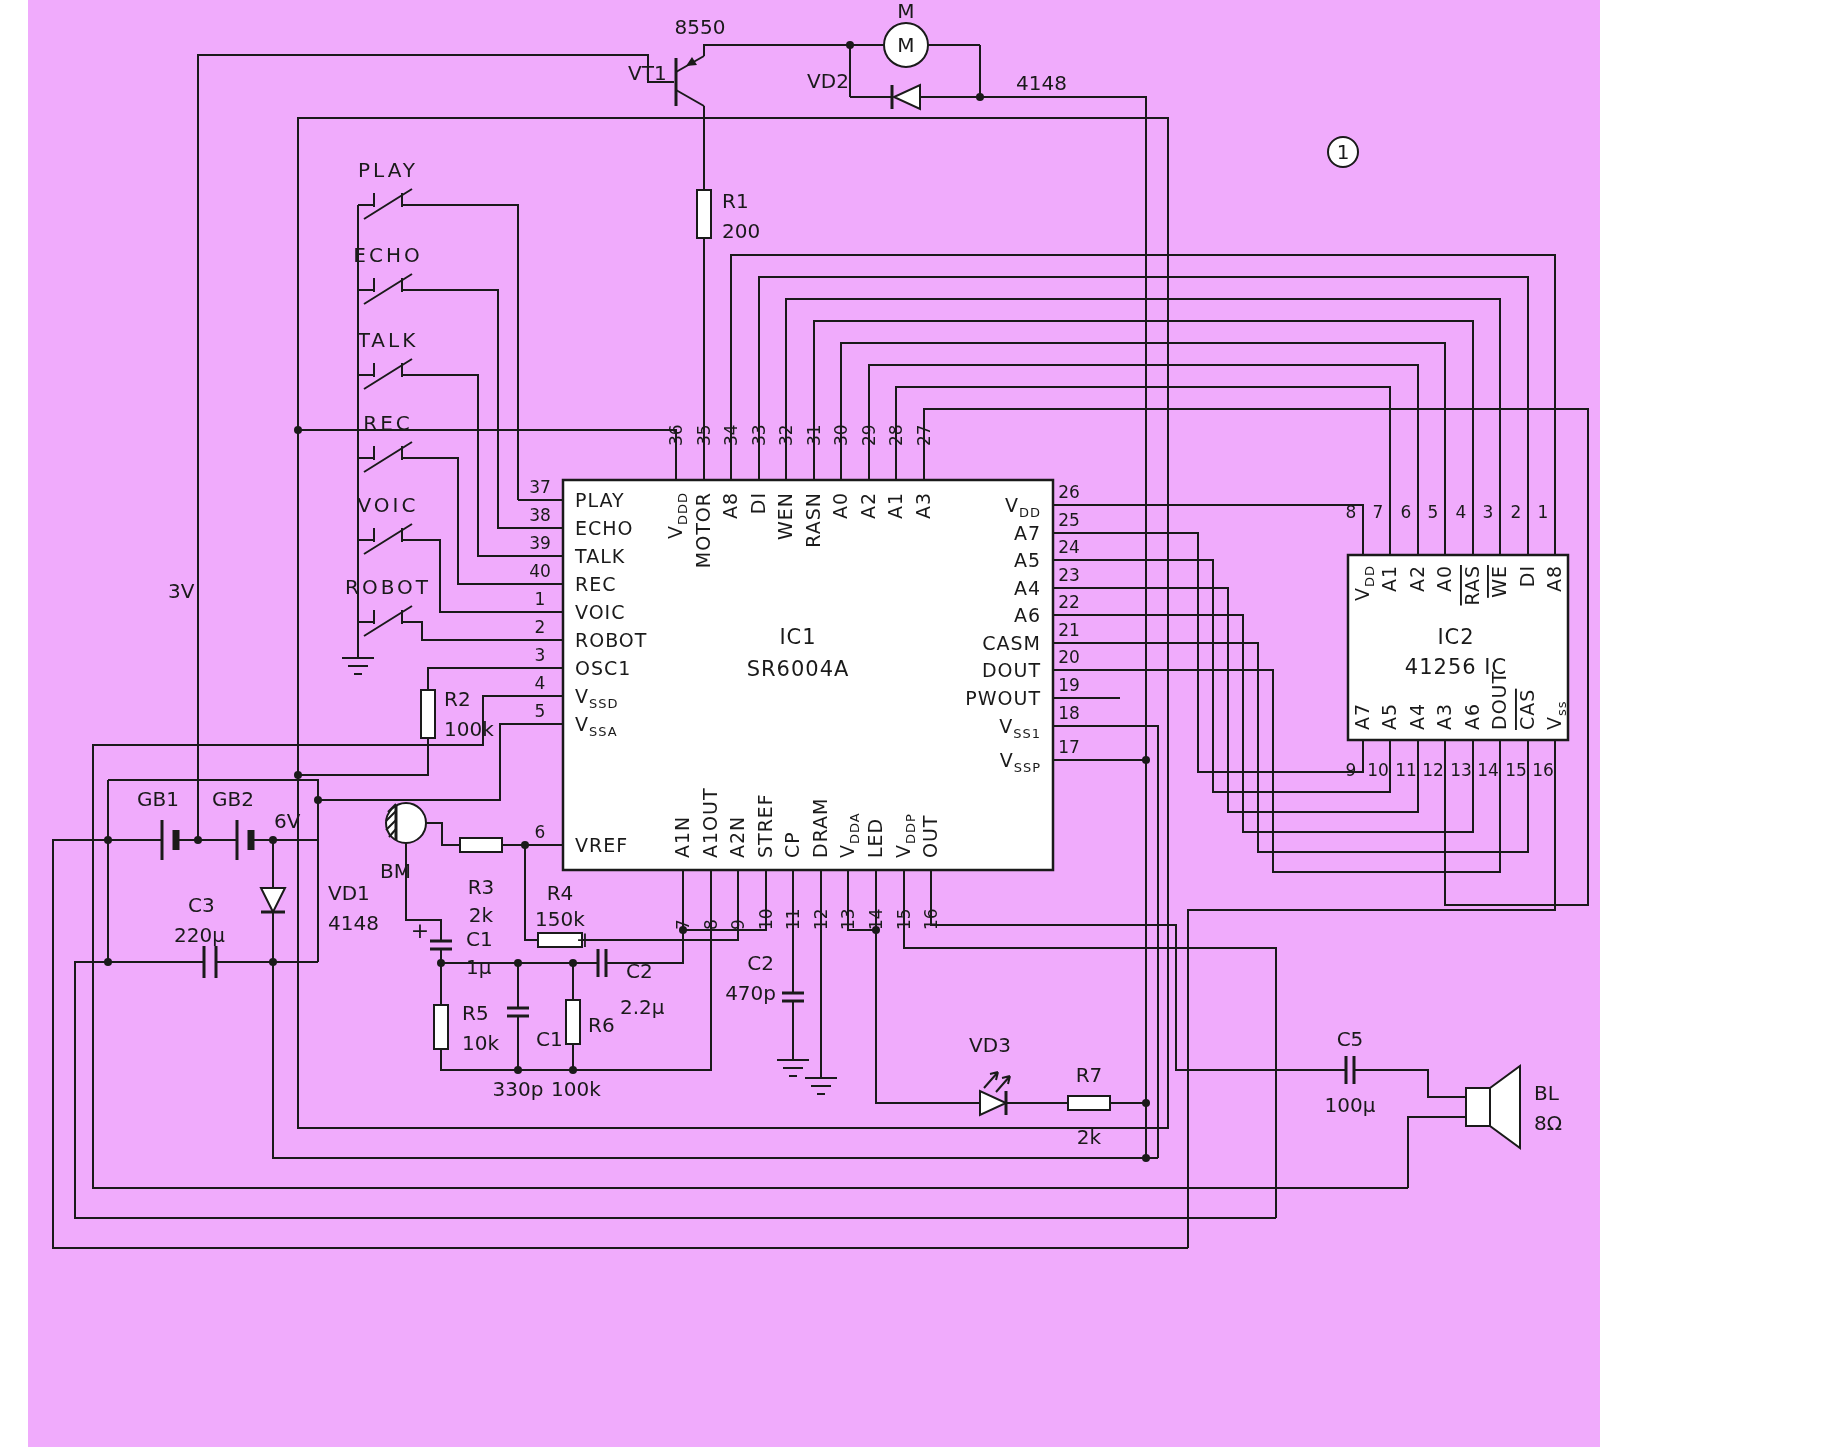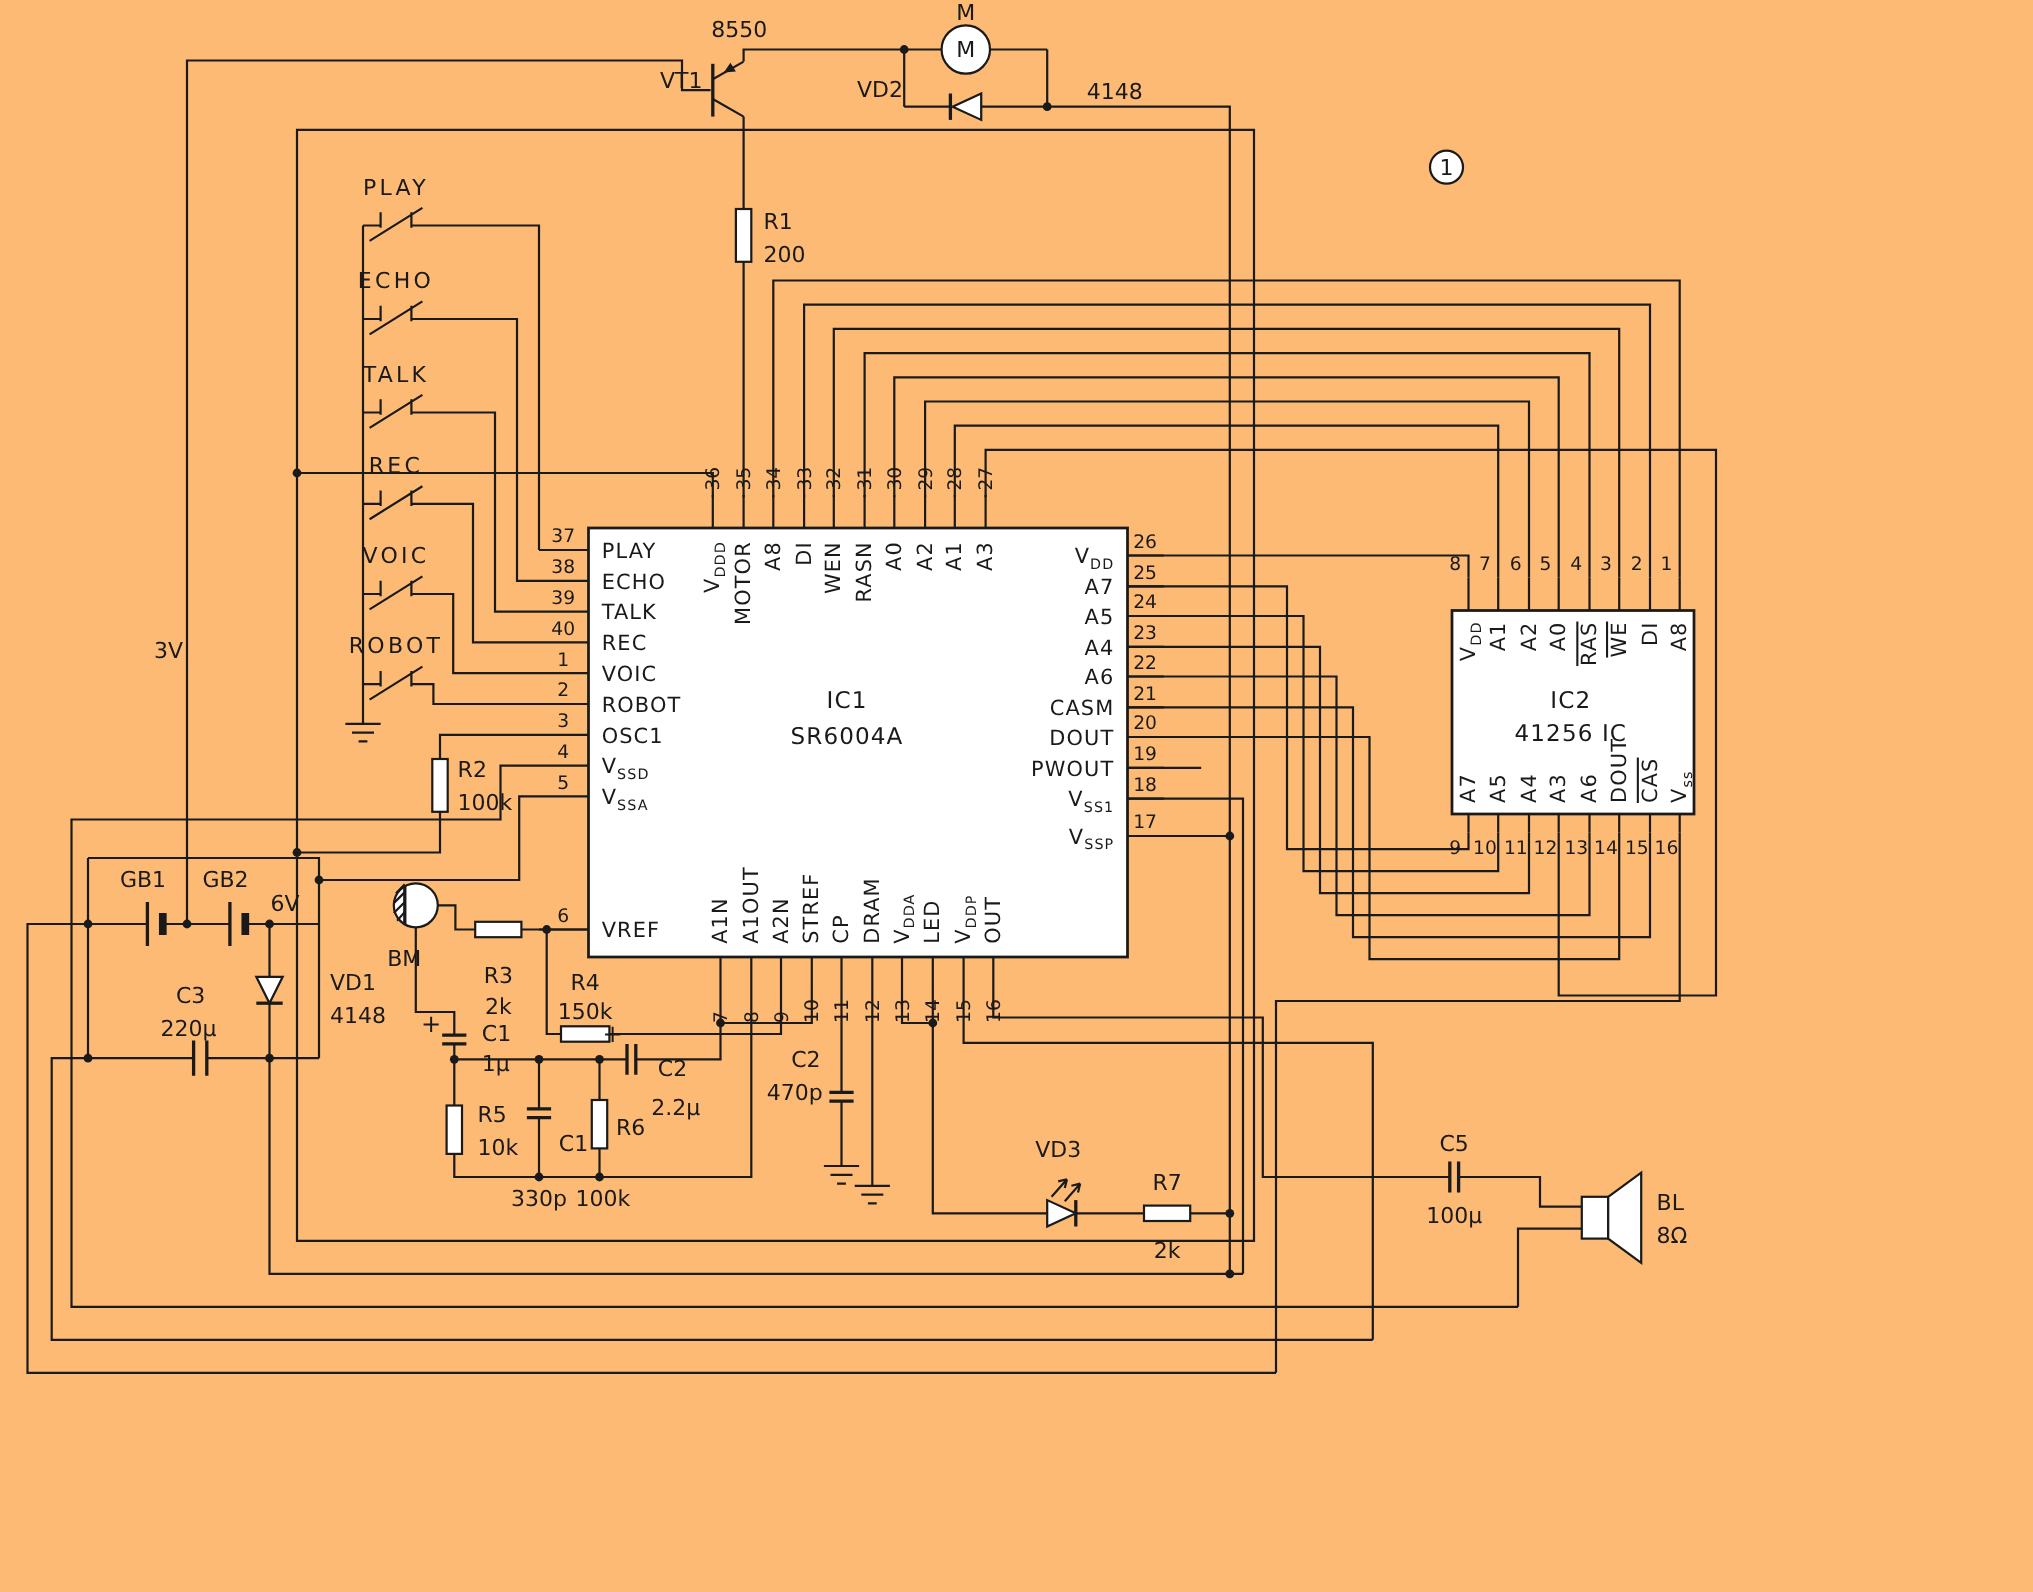--- a/index.html
+++ b/index.html
@@ -1,16 +1,16 @@
 <!DOCTYPE html>
 <html><head>
 <meta charset="utf-8">
 <style>
   html,body{margin:0;padding:0;background:#ffffff;}
-  .canvas{width:1848px;height:1447px;position:relative;background:#fdba74;}
+  .canvas{width:1572px;height:1447px;position:relative;background:#f0abfc;margin-left:28px;}
   svg{display:block;}
   .wire{stroke:#1a1a1a;stroke-width:2;fill:none;}
   .sym{stroke:#1a1a1a;stroke-width:2;fill:#ffffff;}
   .solid{fill:#1a1a1a;stroke:none;}
   .plate{stroke:#1a1a1a;stroke-width:3;fill:none;}
   .plate-thick{stroke:#1a1a1a;stroke-width:7;fill:none;}
   .dot{fill:#1a1a1a;stroke:none;}
   text{font-family:"DejaVu Sans","Liberation Sans",sans-serif;fill:#1a1a1a;}
   .pinnum{font-size:17px;}
   .pinlbl{font-size:19px;letter-spacing:1px;}

